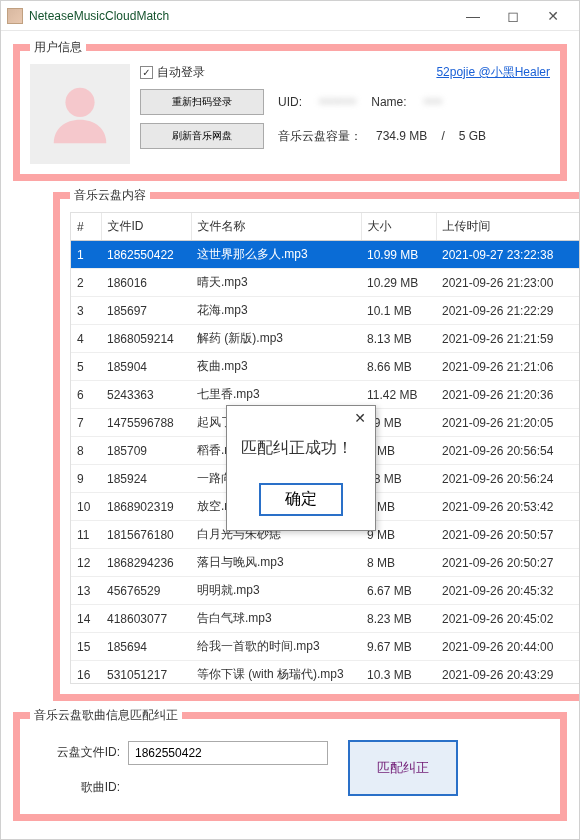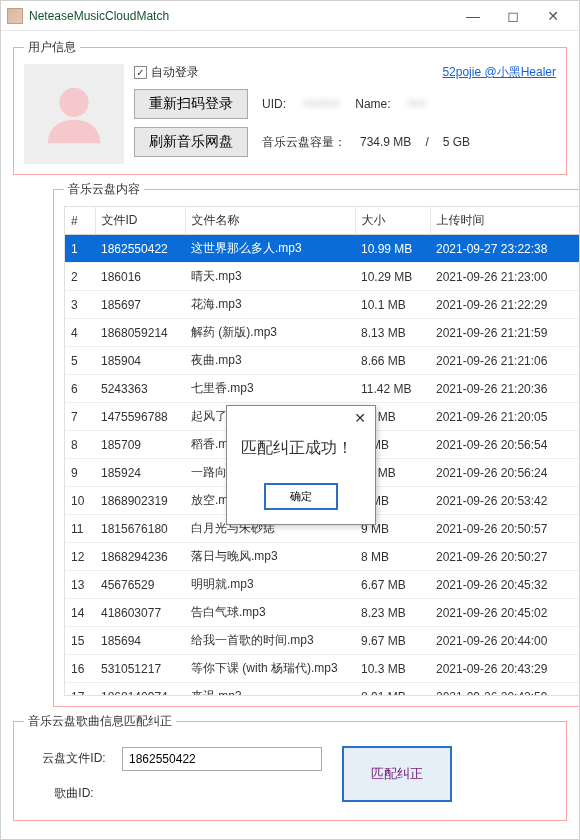--- a/index.html
+++ b/index.html
@@ -3,59 +3,59 @@
 <meta charset="utf-8">
 <style>
 * { box-sizing: border-box; margin: 0; padding: 0; }
 body { font-family: "Microsoft YaHei", Tahoma, sans-serif; font-size: 12px; background: #f0f0f0; color: #333; }
 .window { width: 580px; height: 840px; background: #fff; border: 1px solid #d0d0d0; display: flex; flex-direction: column; }
 .title-bar { height: 30px; background: #fff; border-bottom: 1px solid #e8e8e8; display: flex; align-items: center; padding: 0 6px; }
 .title-bar .app-icon { width: 16px; height: 16px; margin-right: 6px; background: linear-gradient(135deg,#d8b8a0,#e8c8b0); border:1px solid #c0a080; }
 .title-bar .title { flex: 1; font-size: 12px; color: #14532d; }
 .title-bar .win-btn { width: 40px; height: 28px; display:flex; align-items:center; justify-content:center; color:#555; font-size:14px; }
 .content { flex:1; padding: 8px 12px 12px 12px; overflow:hidden; display:flex; flex-direction:column; position:relative; }
-fieldset { border: 1px solid #fca5a5; padding: 8px 10px 10px 10px; margin-bottom: 6px; }
+fieldset { border: 7px solid #fca5a5; padding: 8px 10px 10px 10px; margin-bottom: 6px; }
 legend { padding: 0 4px; font-size: 12px; }
 .user-row { display:flex; gap:10px; }
 .avatar { width:100px; height:100px; background:#eee; display:flex; align-items:center; justify-content:center; }
 .avatar svg { width:70px; height:70px; }
 .user-right { flex:1; display:flex; flex-direction:column; gap:8px; }
 .row1 { display:flex; align-items:center; justify-content:space-between; }
 .checkbox-wrap { display:flex; align-items:center; gap:4px; }
 .checkbox-box { width:13px; height:13px; border:1px solid #888; display:flex; align-items:center; justify-content:center; font-size:10px; color:#333; }
 .link { color:#1a60d6; text-decoration:underline; font-size:12px; }
 .row-btn { display:flex; align-items:center; gap:14px; }
-.btn { border:1px solid #aaa; background:#e8e8e8; padding:5px 14px; font-size:14px; cursor:pointer; }
+.btn { border:1px solid #aaa; background:#e8e8e8; padding:5px 31px; font-size:10px; cursor:pointer; }
 .blurred { filter: blur(3px); color:#999; letter-spacing:2px; }
 .field-label { margin-right:4px; }
 fieldset.table-fs { flex:1; display:flex; flex-direction:column; min-height:0;margin-left:40px; }
 .table-wrap { flex:1; overflow-y:auto; overflow-x:hidden; border:1px solid #e0e0e0; }
 table { width:100%; border-collapse: collapse; font-size:12px; table-layout:fixed; }
 thead th { background:#fff; border-bottom:1px solid #d0d0d0; border-right:1px solid #e8e8e8; text-align:left; padding:5px 6px; font-weight:normal; position:sticky; top:0; }
 tbody td { border-bottom:1px solid #eee; padding:5px 6px; white-space:nowrap; overflow:hidden; text-overflow:ellipsis; }
 tbody tr.selected td { background:#0a6cd6; color:#fff; }
 .col-idx { width:30px; }
 .col-id  { width:90px; }
 .col-name{ width:170px; }
 .col-size{ width:75px;font-family:Liberation Serif, serif; }
 .col-time{ width:150px; }
 fieldset.bottom-fs { }
 .form-area { display:flex; align-items:center; gap:20px; padding:8px 10px; }
 .form-left { display:flex; flex-direction:column; gap:14px; }
 .form-row { display:flex; align-items:center; gap:8px; }
-.form-row label { width:80px; text-align:center; }
+.form-row label { width:80px; text-align:right; }
 .text-input { width:200px; height:24px; border:1px solid #aaa; padding:2px 6px; font-size:12px; background:#fff; }
 .big-btn { width:110px; height:56px; border:2px solid #2a70c8; background:#e6eef8; color:#701a75; font-size:13px; cursor:pointer; }
 
 .modal { position:absolute; left:225px; top:374px; width:150px; background:#fff; border:1px solid #888; box-shadow:2px 2px 6px rgba(0,0,0,0.2); z-index:10; }
 .modal .m-title { height:24px; display:flex; align-items:center; justify-content:flex-end; padding:0 4px; }
 .modal .m-close { width:22px; height:20px; display:flex; align-items:center; justify-content:center; font-size:14px; color:#333; cursor:pointer; }
 .modal .m-body { padding:8px 14px 14px 14px; text-align:left; font-size:16px;font-family:Liberation Serif, serif; }
 .modal .m-foot { display:flex; justify-content:center; padding:10px 0 14px 0; }
-.modal .m-ok { border:2px solid #2a70c8; background:#fff; padding:4px 24px; font-size:11px; cursor:pointer; }
+.modal .m-ok { border:2px solid #2a70c8; background:#fff; padding:4px 24px; font-size:16px; cursor:pointer; }
 </style>
 </head>
 <body>
 
 <div class="window">
   <div class="title-bar">
     <div class="app-icon"></div>
     <div class="title">NeteaseMusicCloudMatch</div>
     <div class="win-btn">—</div>
     <div class="win-btn">◻</div>

